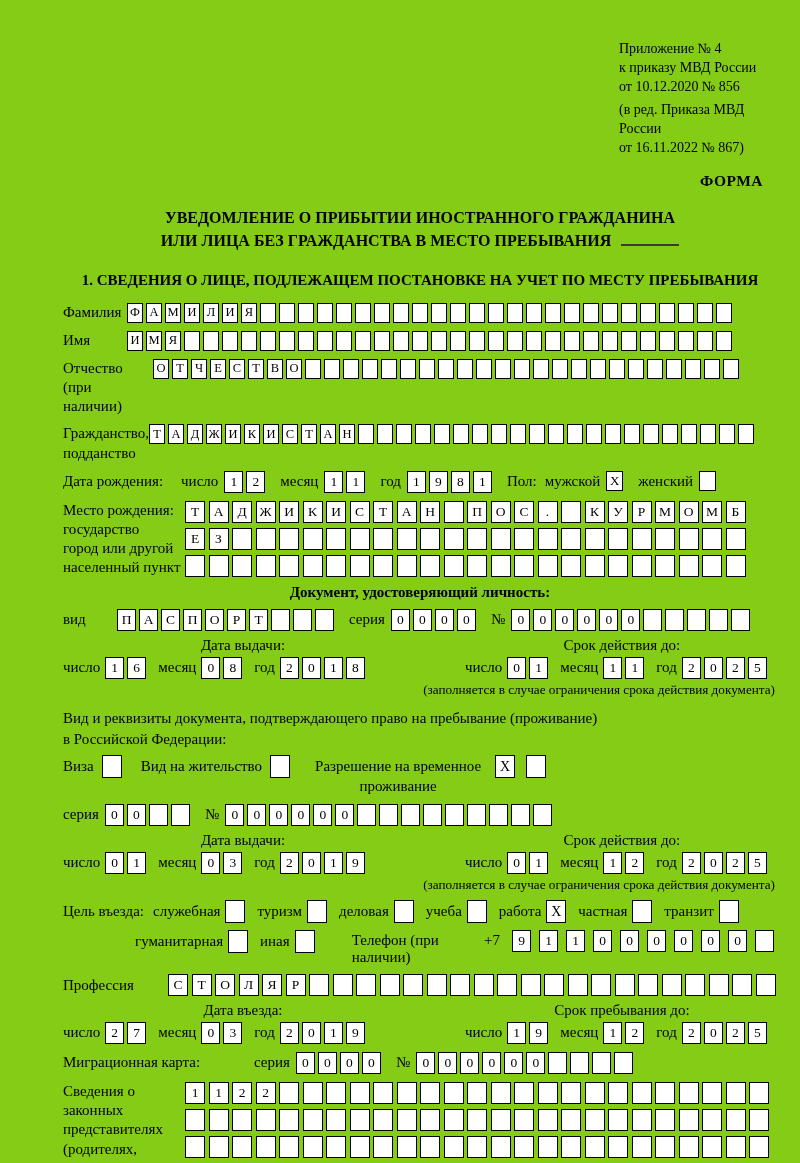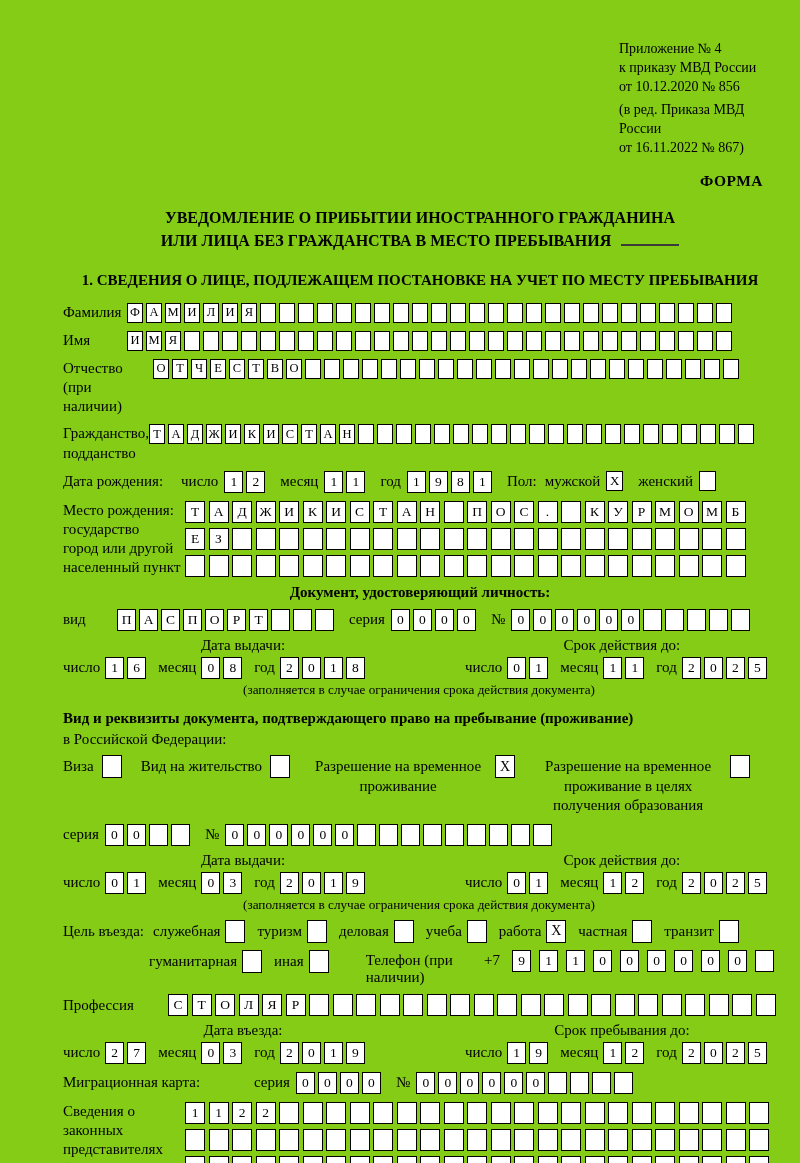--- a/index.html
+++ b/index.html
@@ -34,22 +34,22 @@
   .glbl { margin:2px 6px 0 12px; flex:none; }
   .glbl.first { margin-left:0; }
   
   .twocol { display:flex; margin-top:6px;gap:42px; }
   .col-l { width:360px; flex:none; }
   .col-r { flex:1; }
   .dhead { text-align:center; font-size:15px; margin-bottom:3px; }
   .daterow { display:flex; align-items:flex-start; }
   .daterow .dlabel { margin:2px 5px 0 0; flex:none; }
   .daterow .cells { margin-right:9px; }
-  .note { text-align:center; font-size:13.2px; margin-top:3px; padding-right:2px; }
-  .para { margin-top:9px; line-height:1.5;font-weight:bold; }
+  .note { text-align:right; font-size:13.2px; margin-top:3px; padding-right:2px; }
+  .para { margin-top:9px; line-height:1.5; }
   
   .cbrow { display:flex; align-items:flex-start; margin-top:7px; }
   .cbrow .optlbl { line-height:1.3; margin-top:2px; }
   .cbrow .cell { margin-left:8px; }
   .optw180 { width:178px; text-align:center; }
   .optw190 { width:188px; text-align:center; }
   .msp { margin-left:16px; }
   .purp .optlbl { margin-left:9px; margin-top:2px; }
   .purp .cell { margin-left:5px; }
   .indent { margin-left:72px; }
@@ -443,21 +443,20 @@
   <div class="para">Вид и реквизиты документа, подтверждающего право на пребывание (проживание)</div>
   <div style="margin-top:2px">в Российской Федерации:</div>
 
   <div class="cbrow">
     <span class="optlbl">Виза</span>
     <span class="cell cb"></span>
     <span class="optlbl msp">Вид на жительство</span>
     <span class="cell cb"></span>
     <span class="optlbl msp optw180">Разрешение на временное проживание</span>
     <span class="cell cb">X</span>
-    <span class="optlbl msp optw190">Разрешение на временное проживание в целях получения образования</span>
     <span class="cell cb"></span>
   </div>
 
   <div class="row">
     <span class="glbl first">серия</span>
     <span class="cells big">
         <span class="cell">0</span>
         <span class="cell">0</span>
         <span class="cell"></span>
         <span class="cell"></span>
@@ -542,21 +541,21 @@
     <span class="cell cb"></span>
     <span class="optlbl">работа</span>
     <span class="cell cb">X</span>
     <span class="optlbl">частная</span>
     <span class="cell cb"></span>
     <span class="optlbl">транзит</span>
     <span class="cell cb"></span>
   </div>
 
   <div class="cbrow purp indent">
-    <span class="optlbl" style="margin-left:14px">гуманитарная</span>
+    <span class="optlbl" style="margin-left:0">гуманитарная</span>
     <span class="cell cb"></span>
     <span class="optlbl">иная</span>
     <span class="cell cb"></span>
     <span class="phone-lbl">Телефон (при наличии)</span>
     <span class="phone-pfx">+7</span>
     <span class="cells big">
         <span class="cell">9</span>
         <span class="cell">1</span>
         <span class="cell">1</span>
         <span class="cell">0</span>

